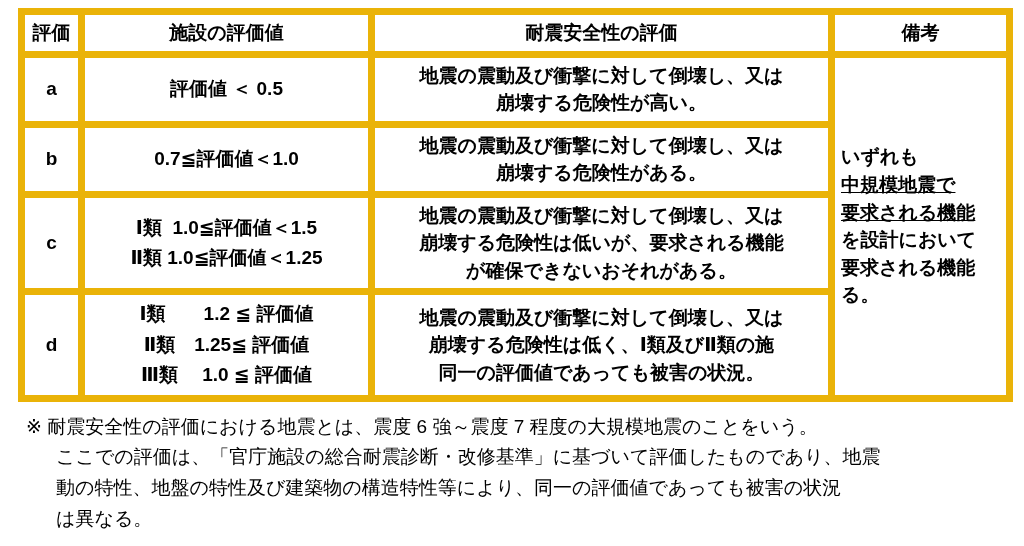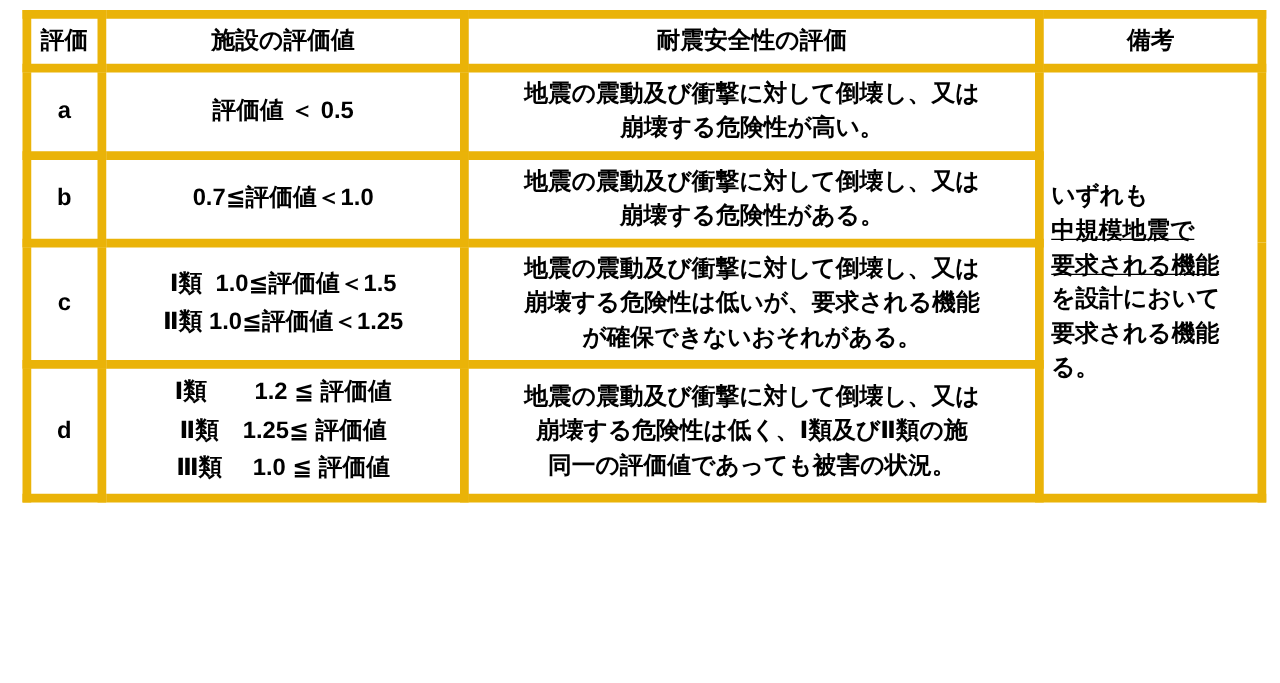--- a/index.html
+++ b/index.html
@@ -167,14 +167,20 @@
         </td>
         <td class="eval-cell">
           <span class="eline">地震の震動及び衝撃に対して倒壊し、又は</span>
           <span class="eline">崩壊する危険性は低く、Ⅰ類及びⅡ類の施</span>
           <span class="eline">同一の評価値であっても被害の状況。</span>
         </td>
       </tr>
     </tbody>
   </table>
 
+  <div class="footnotes">
+    <span class="fline">※ 耐震安全性の評価における地震とは、震度 6 強～震度 7 程度の大規模地震のことをいう。</span>
+    <span class="fline indent1">ここでの評価は、「官庁施設の総合耐震診断・改修基準」に基づいて評価したものであり、地震</span>
+    <span class="fline indent2">動の特性、地盤の特性及び建築物の構造特性等により、同一の評価値であっても被害の状況</span>
+    <span class="fline indent2">は異なる。</span>
+  </div>
 
 </div>
 
 </body></html>

